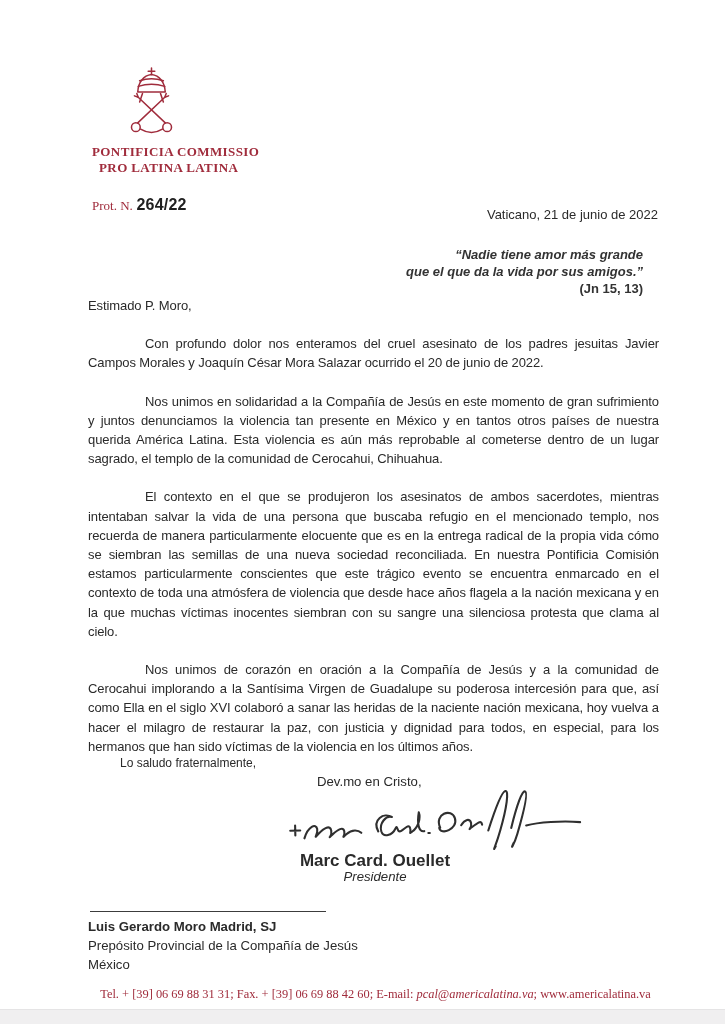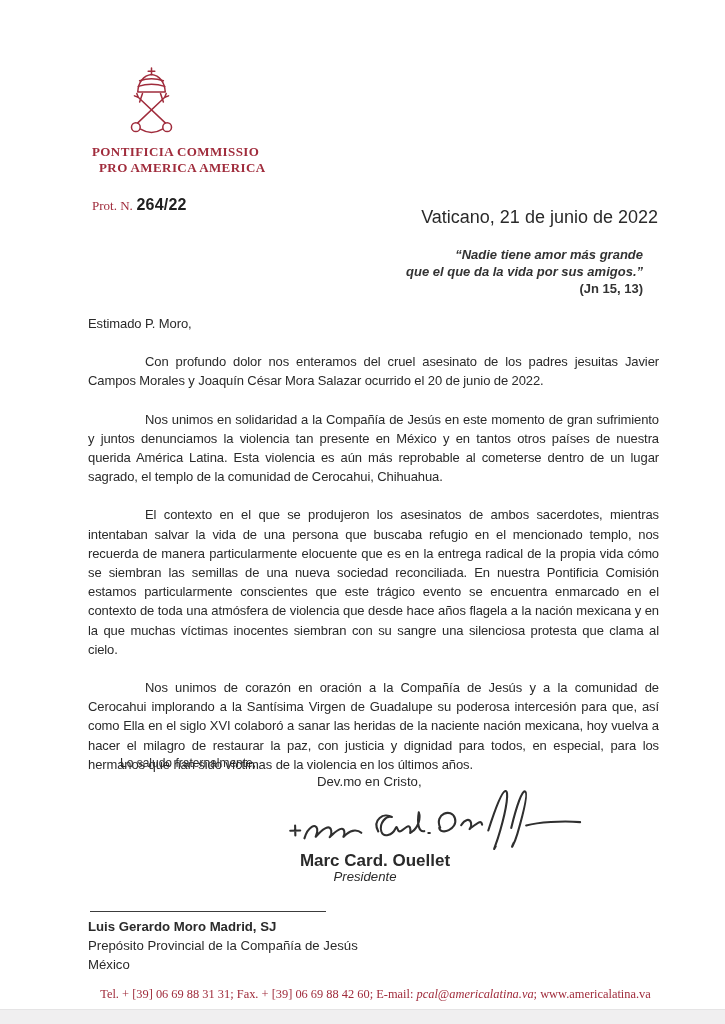--- a/index.html
+++ b/index.html
@@ -24,48 +24,47 @@
     font-size:13px; line-height:15.5px;
     letter-spacing:0.4px;
     white-space:nowrap;
   }
   .org .l2 { padding-left:7px; }
   .prot { left:92px; top:196px; font-size:13px; white-space:nowrap; }
   .prot .label { font-family:"Liberation Serif", serif; color:#A02C3C; }
   .prot .num { color:#1f1f1f; font-weight:bold; font-size:16px; letter-spacing:0.2px; }
 
   
-  .dateline { right:67px; top:207px; font-size:18px; }
+  .dateline { right:67px; top:207px; font-size:13px; }
   .epigraph {
     right:82px; top:246px;
     text-align:right;
     font-style:italic;
     font-weight:600;
     font-size:13px; line-height:17px;
     color:#333333;
   }
   .epigraph .cite { font-style:normal; }
 
   
   .letter-body {
     left:88px; top:296px; width:571px;
     font-size:13px; line-height:19.2px;
     letter-spacing:-0.1px;
     text-align:justify;
-    margin-top:18px;
   }
   .salutation { text-align:left; margin-bottom:19px; }
   .letter-body p { text-indent:57px; margin:0 0 19px 0; }
 
   
   .farewell { left:120px; top:756px; font-size:12px; }
   .devotion { left:317px; top:774px; font-size:13.2px; }
   .sig-svg { left:280px; top:787px; width:302px; height:66px; transform:rotate(-1.5deg); }
   .sig-name { left:250px; top:851px; width:250px; text-align:center; font-weight:bold; font-size:17px; }
-  .sig-title { left:240px; top:869px; width:250px; text-align:center; font-style:italic; font-size:13.2px; }
+  .sig-title { left:250px; top:869px; width:250px; text-align:center; font-style:italic; font-size:13.2px; }
 
   
   .addr-rule { left:90px; top:911px; width:236px; border-top:1.5px solid #3c3c3c; }
   .addressee { left:88px; top:917px; font-size:13.2px; line-height:19.2px; }
   .addressee .bold { font-weight:bold; }
 
   
   .page-footer {
     left:0; top:987px; width:100%;
     padding-left:26px;
@@ -100,21 +99,21 @@
       <path d="M44 33 l4 -1.5 M44 33 l1.5 -4"></path>
       <circle cx="13.5" cy="64.5" r="4.6"></circle>
       <circle cx="46.5" cy="64.5" r="4.6"></circle>
       <path d="M18.5 66.5 Q30 73.5 41.5 66.5"></path>
     </g>
   </svg>
 </div>
 
 <div class="abs org">
   <div>PONTIFICIA COMMISSIO</div>
-  <div class="l2">PRO AMERICA AMERICA</div>
+  <div class="l2">PRO LATINA LATINA</div>
 </div>
 
 <div class="abs prot">
   <span class="label">Prot. N.</span>
   <span class="num">264/22</span>
 </div>
 
 <div class="abs dateline">Vaticano, 21 de junio de 2022</div>
 
 <div class="abs epigraph">

